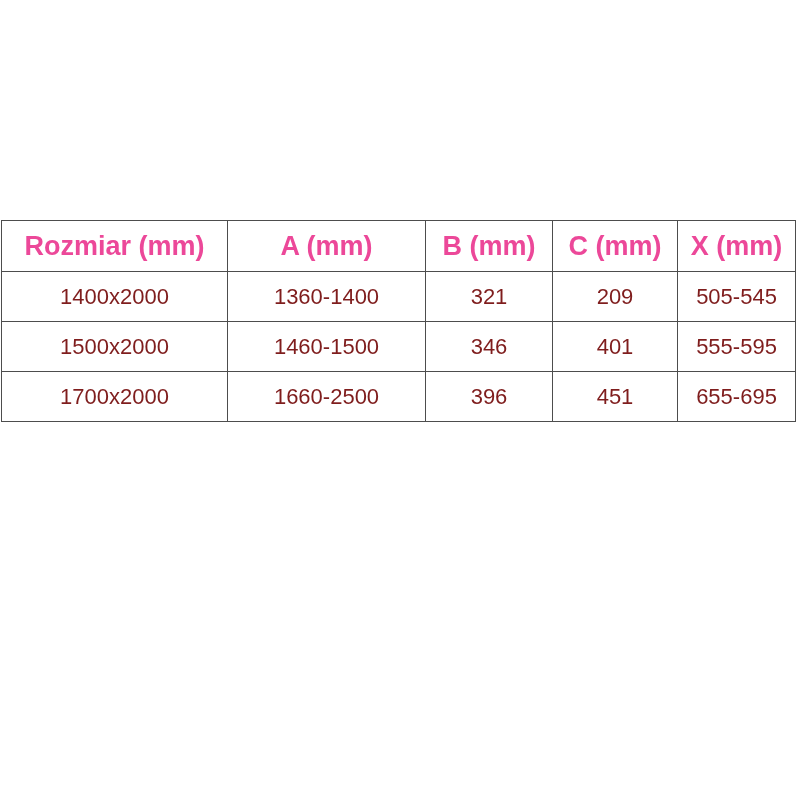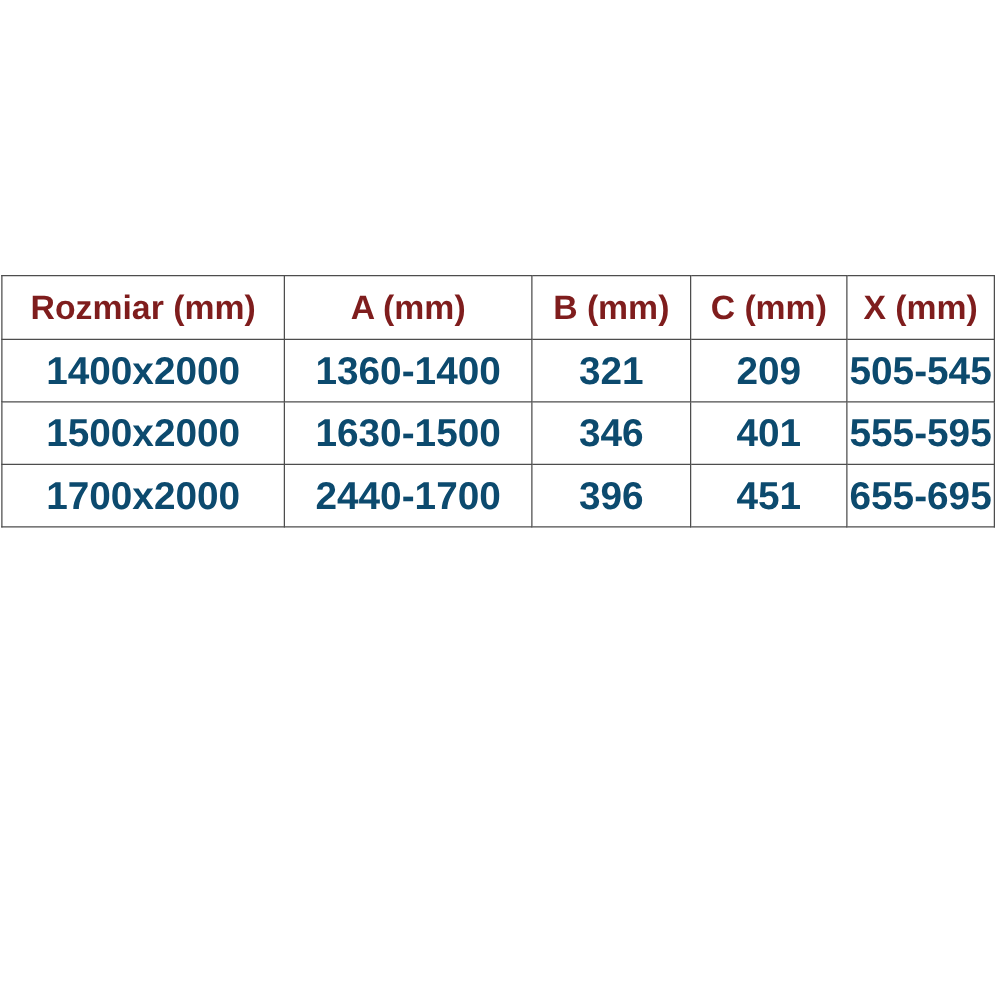--- a/index.html
+++ b/index.html
@@ -27,27 +27,27 @@
     text-align: center;
     vertical-align: middle;
     padding: 0;
     overflow: hidden;
     white-space: nowrap;
   }
   .spec-table th {
     height: 50px;
     font-size: 27px;
     font-weight: bold;
-    color: #7f1d1d;
+    color: #ec4899;
   }
   .spec-table td {
     height: 49px;
-    font-size: 31px;
-    font-weight: bold;
-    color: #0c4a6e;
+    font-size: 22px;
+    font-weight: normal;
+    color: #7f1d1d;
   }
   col.c0 { width: 226px; }
   col.c1 { width: 198px; }
   col.c2 { width: 127px; }
   col.c3 { width: 125px; }
   col.c4 { width: 118px; }
 </style>
 </head>
 <body>
 
@@ -72,27 +72,27 @@
     <tbody>
       <tr>
         <td>1400x2000</td>
         <td>1360-1400</td>
         <td>321</td>
         <td>209</td>
         <td>505-545</td>
       </tr>
       <tr>
         <td>1500x2000</td>
-        <td>1630-1500</td>
+        <td>1460-1500</td>
         <td>346</td>
         <td>401</td>
         <td>555-595</td>
       </tr>
       <tr>
         <td>1700x2000</td>
-        <td>2440-1700</td>
+        <td>1660-2500</td>
         <td>396</td>
         <td>451</td>
         <td>655-695</td>
       </tr>
     </tbody>
   </table>
 </div>
 
 </body></html>

